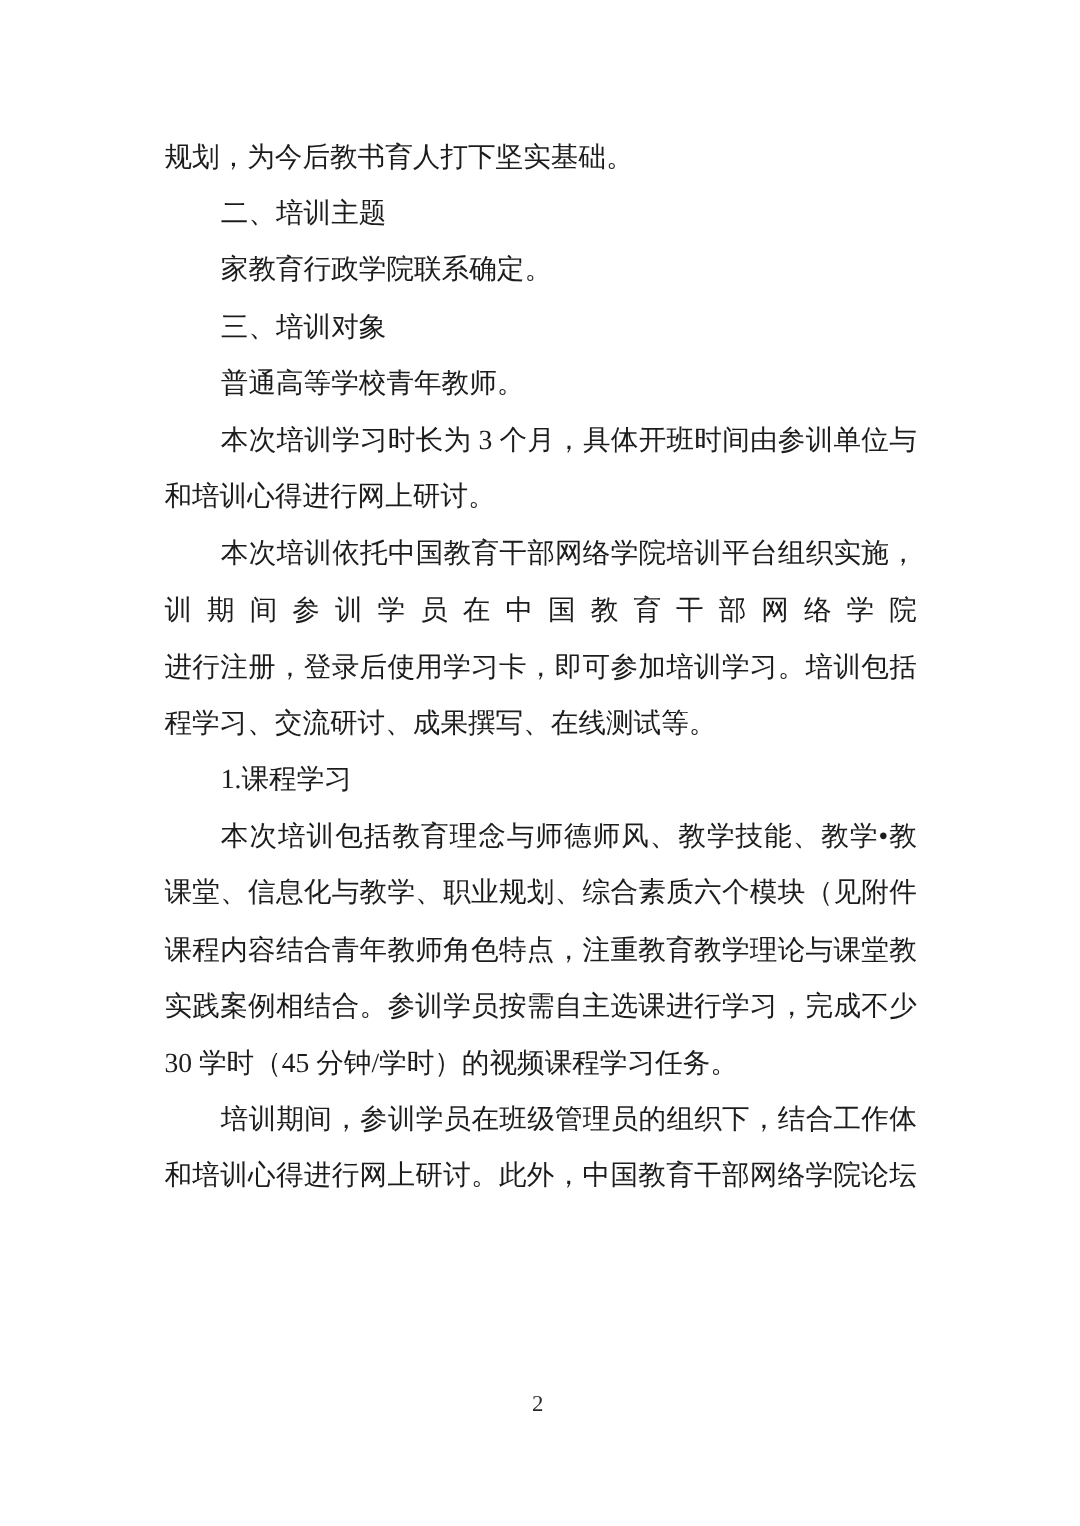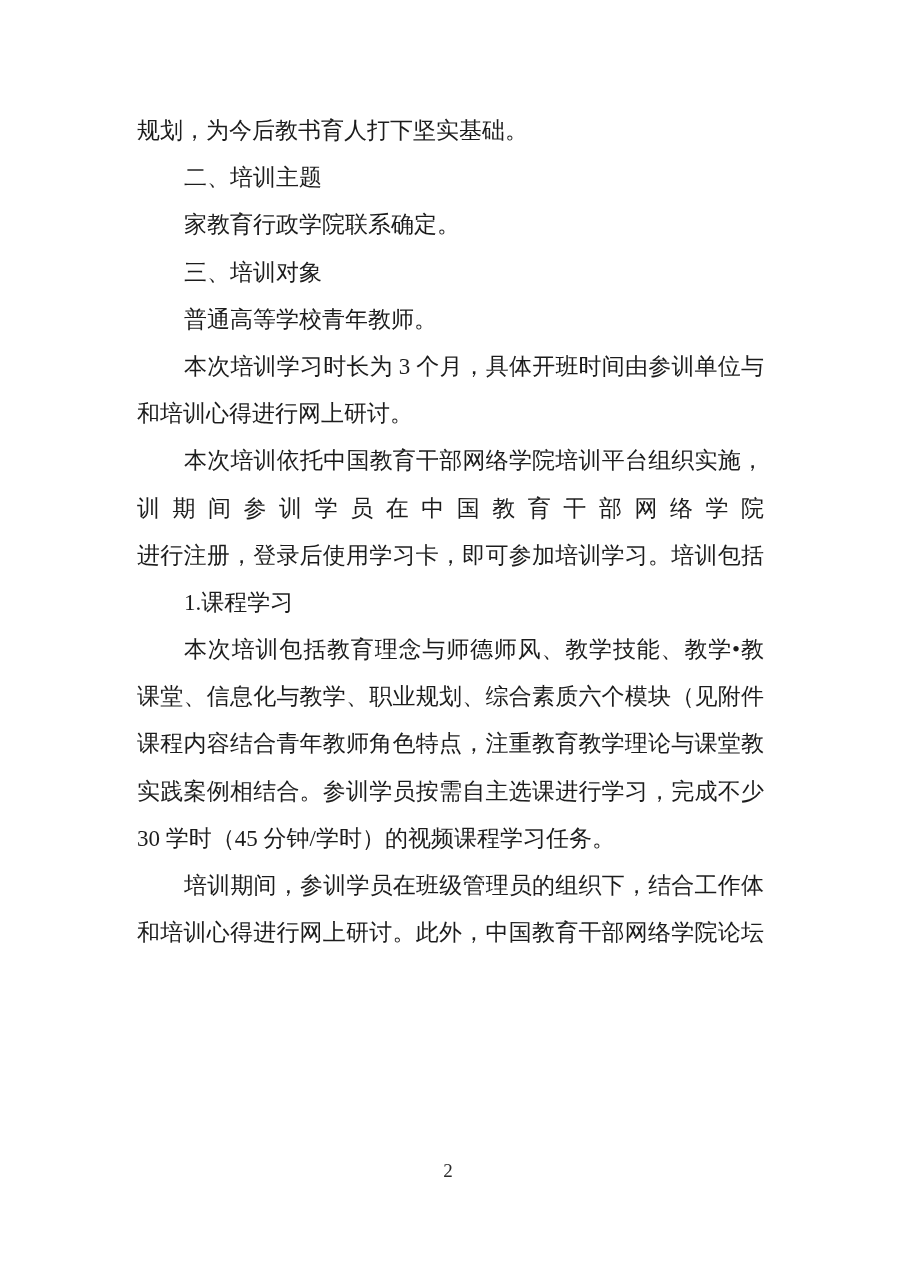--- a/index.html
+++ b/index.html
@@ -67,20 +67,21 @@
     <div class="line">规划，为今后教书育人打下坚实基础。</div>
     <div class="line heading indent">二、培训主题</div>
     <div class="line indent">家教育行政学院联系确定。</div>
     <div class="line heading indent">三、培训对象</div>
     <div class="line indent">普通高等学校青年教师。</div>
     <div class="line indent justify">本次培训学习时长为 3 个月，具体开班时间由参训单位与国</div>
     <div class="line">和培训心得进行网上研讨。</div>
     <div class="line indent justify">本次培训依托中国教育干部网络学院培训平台组织实施，培</div>
     <div class="line justify">训期间参训学员在中国教育干部网络学院（www.enaea.edu.cn）</div>
     <div class="line justify">进行注册，登录后使用学习卡，即可参加培训学习。培训包括课</div>
+    <div class="line">程学习、交流研讨、成果撰写、在线测试等。</div>
     <div class="line indent">1.课程学习</div>
     <div class="line indent justify">本次培训包括教育理念与师德师风、教学技能、教学•教师•</div>
     <div class="line justify">课堂、信息化与教学、职业规划、综合素质六个模块（见附件 1），</div>
     <div class="line justify">课程内容结合青年教师角色特点，注重教育教学理论与课堂教学</div>
     <div class="line justify">实践案例相结合。参训学员按需自主选课进行学习，完成不少于</div>
     <div class="line">30 学时（45 分钟/学时）的视频课程学习任务。</div>
     <div class="line indent justify">培训期间，参训学员在班级管理员的组织下，结合工作体会</div>
     <div class="line justify">和培训心得进行网上研讨。此外，中国教育干部网络学院论坛将</div>
   </div>
 

